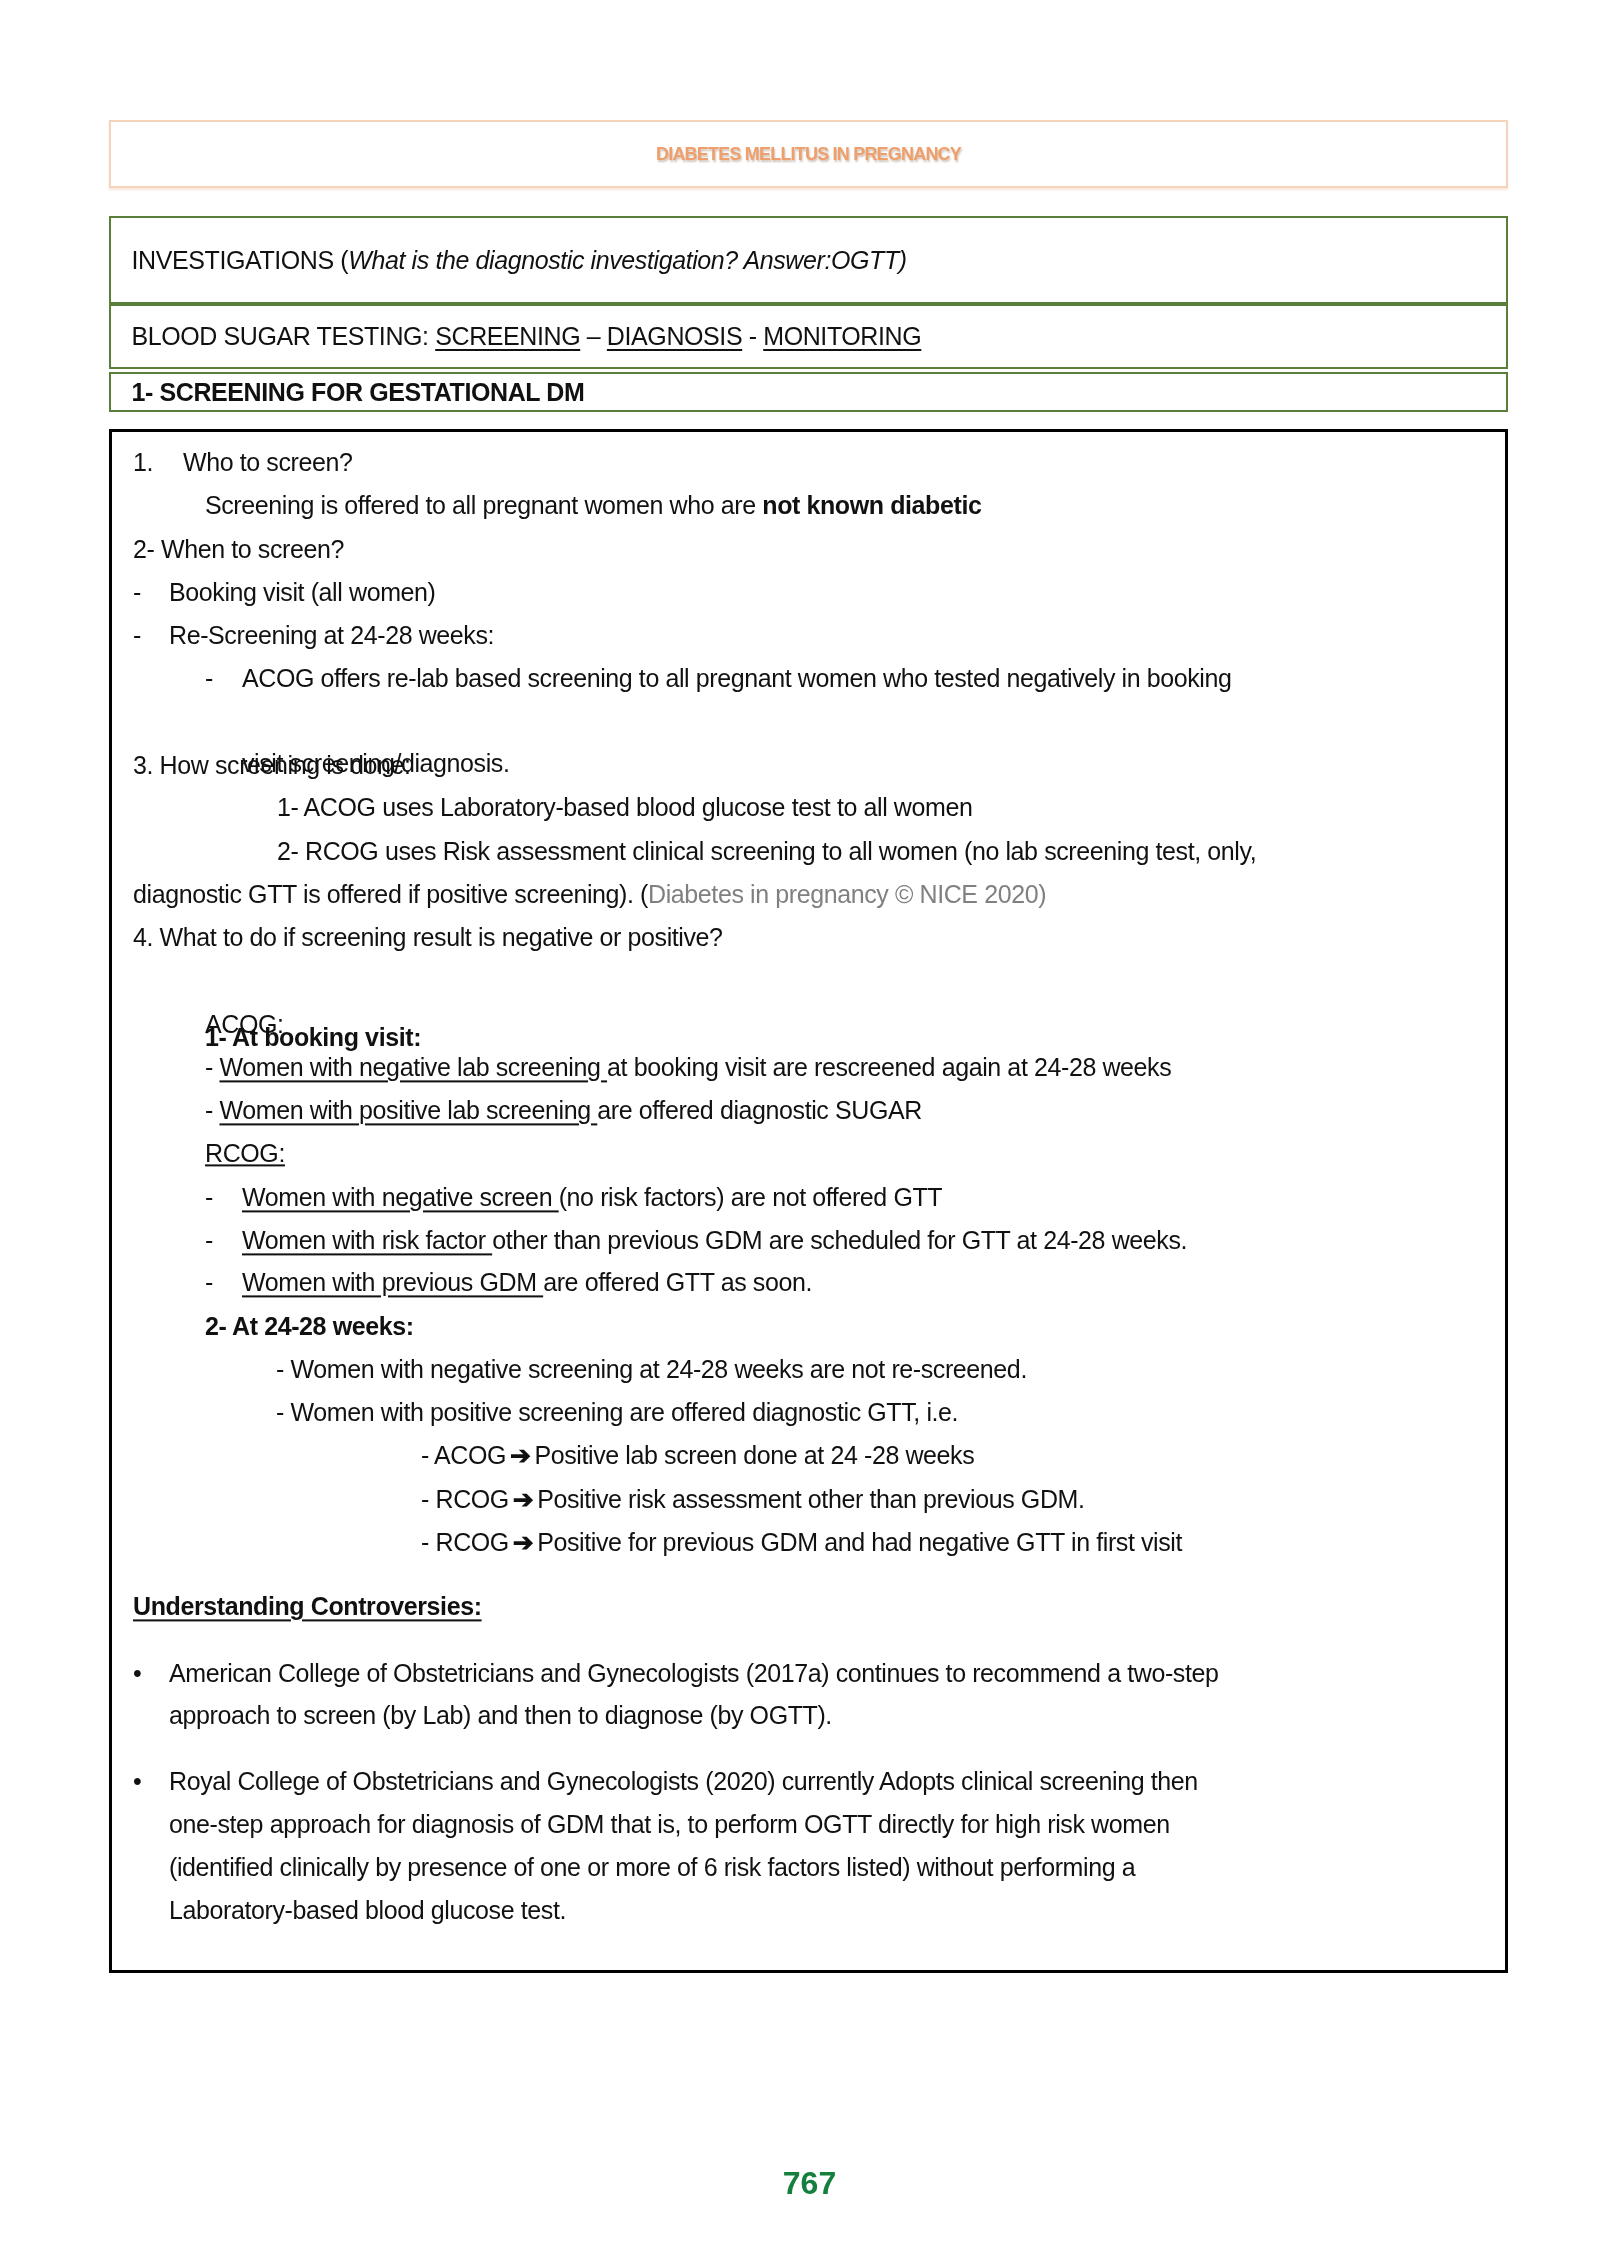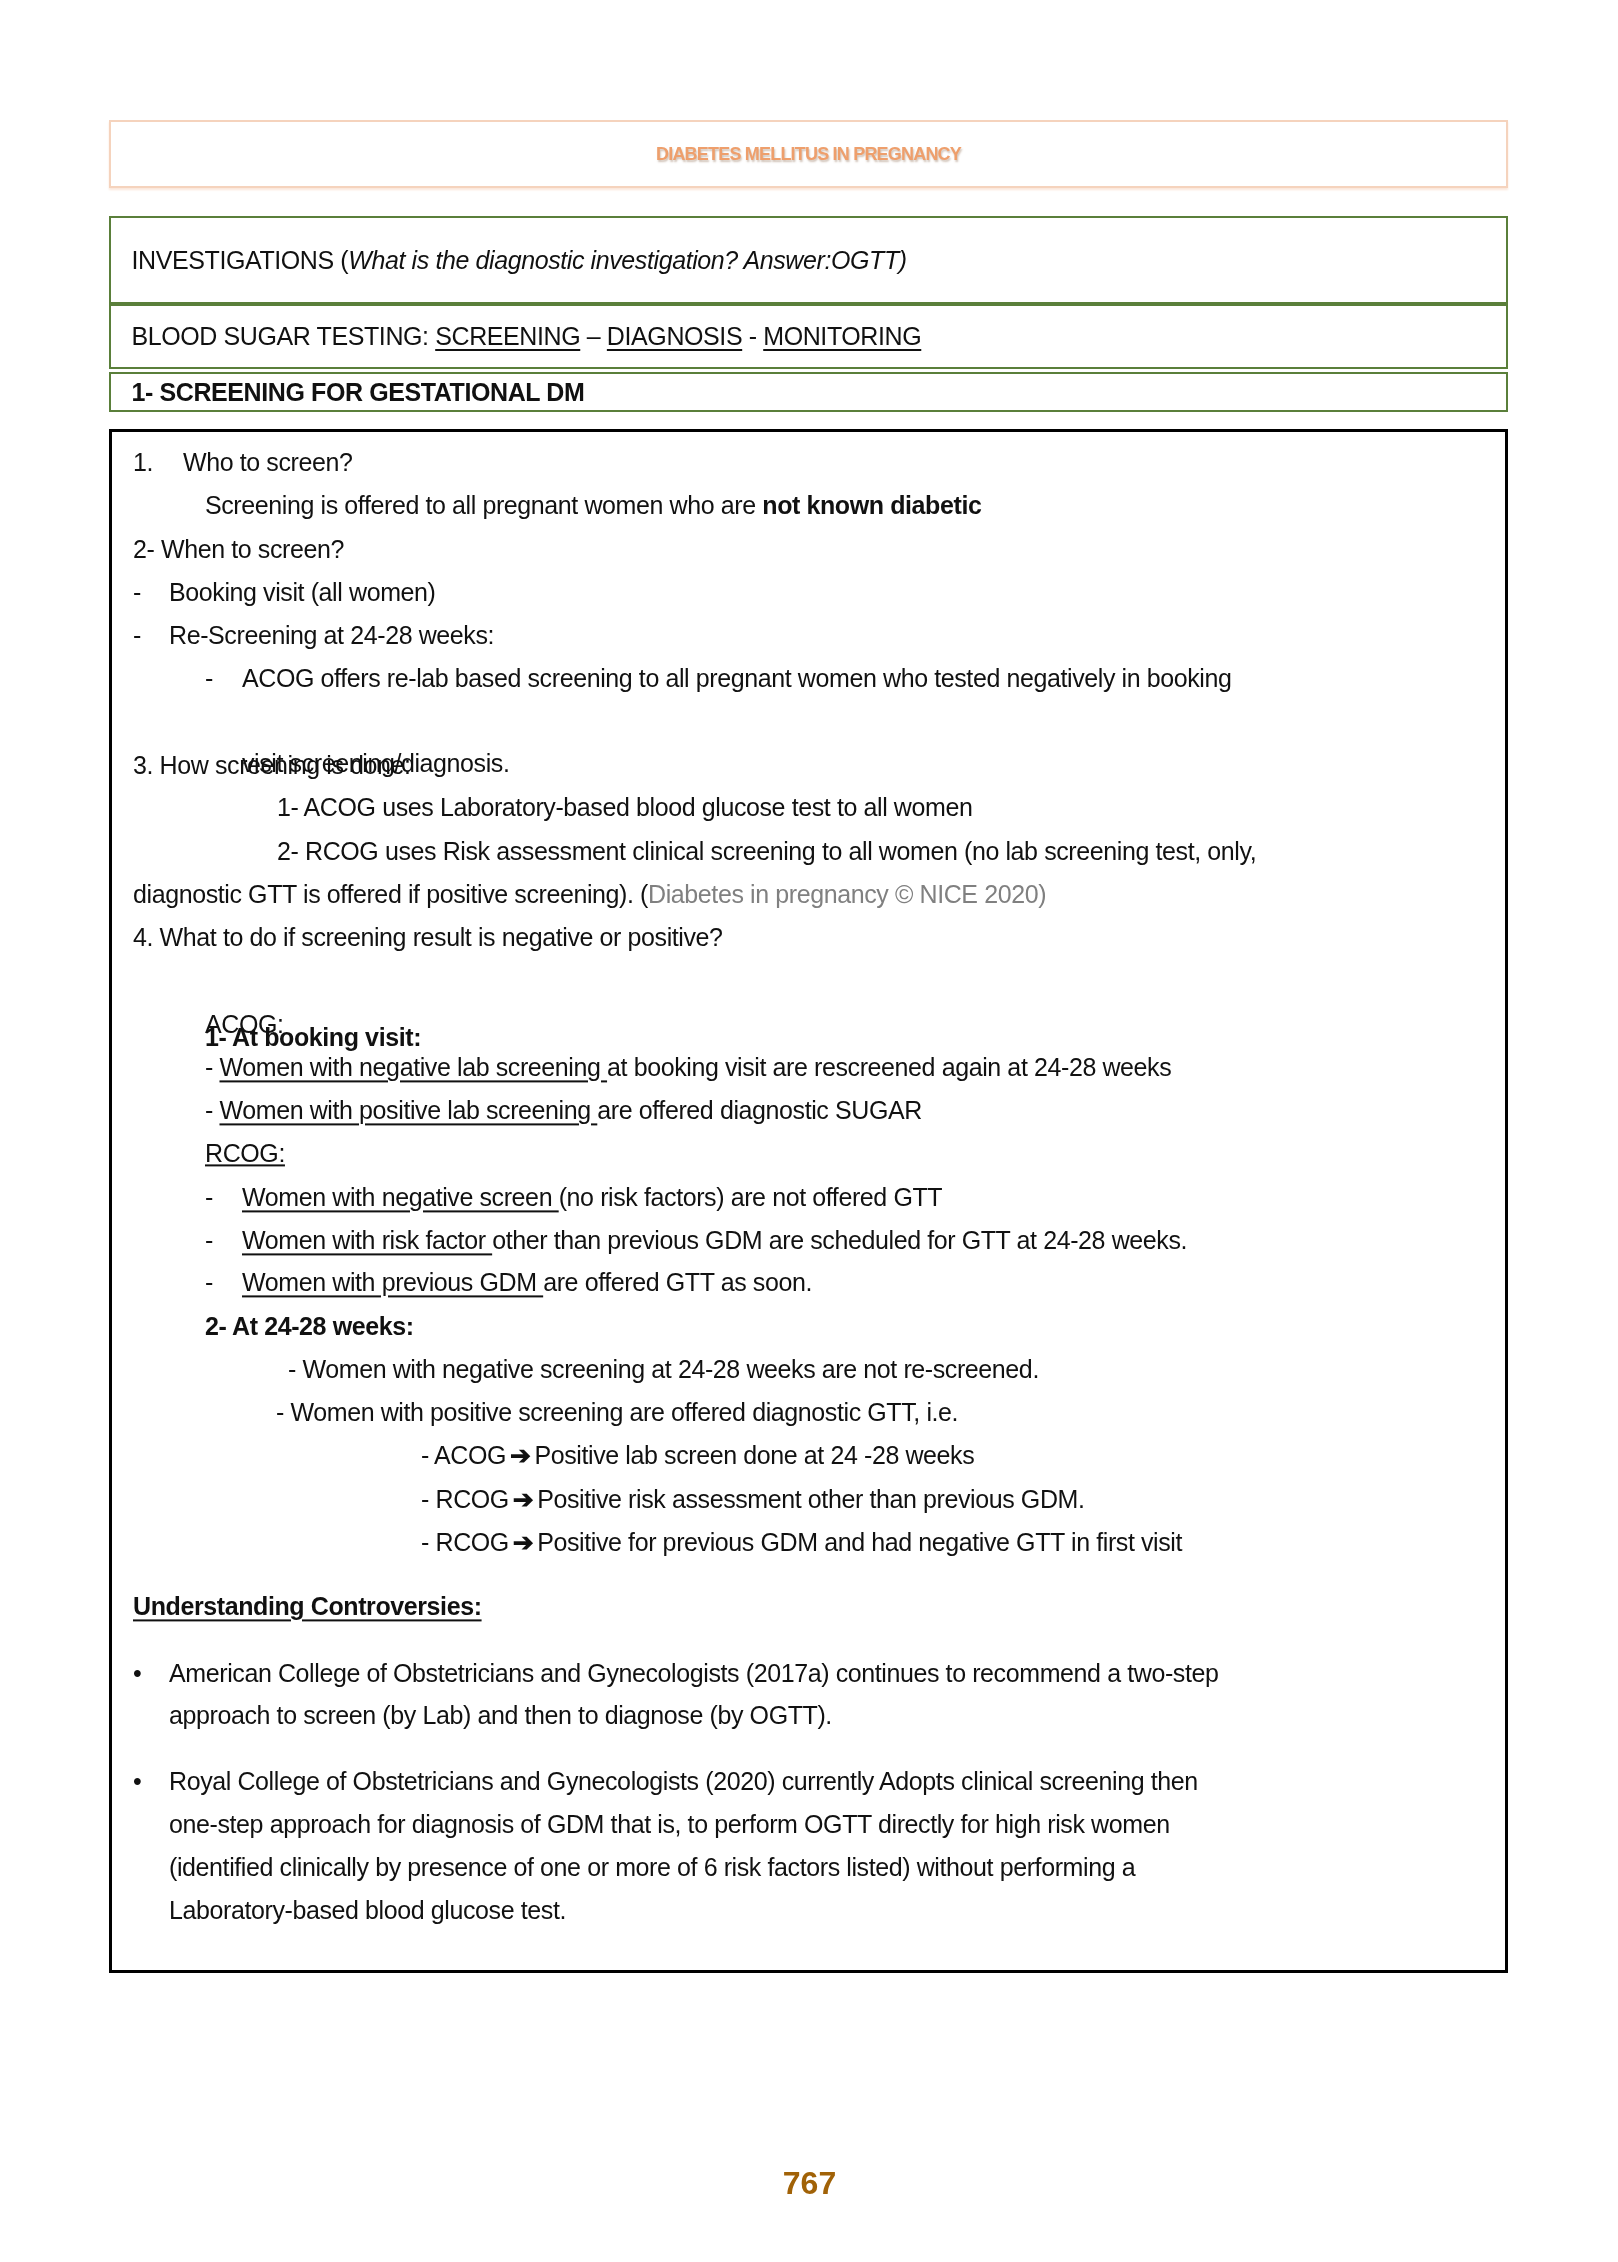--- a/index.html
+++ b/index.html
@@ -12,21 +12,21 @@
   .inv { top: 216px; height: 88px; }
   .bst { top: 304px; height: 65px; }
   .scr { top: 372px; height: 40px; font-weight: bold; }
   .main { top: 429px; height: 1544px; border: 3.4px solid #000; }
   .u { text-decoration: underline; text-underline-offset: 3.9px; text-decoration-thickness: 2px; }
   .it { font-style: italic; }
   .b { font-weight: bold; }
   .grey { color: #808080; }
   .line { position: absolute; white-space: nowrap; font-size: 25px; letter-spacing: -0.4px; line-height: 31px; transform: translateY(-15.6px); }
   .arrow { font-weight: bold; display: inline-block; margin: 0 3.9px; }
-  .pagenum { position: absolute; left: 0; width: 1619px; top: 2165px; text-align: center; font-weight: bold; font-size: 32px; color: #a16207; }
+  .pagenum { position: absolute; left: 0; width: 1619px; top: 2165px; text-align: center; font-weight: bold; font-size: 32px; color: #15803d; }
 </style>
 </head>
 <body>
 
 <div class="box title-box">
   <span class="title">DIABETES MELLITUS IN PREGNANCY</span>
 </div>
 
 <div class="box green inv">
   <span>INVESTIGATIONS (</span>
@@ -84,21 +84,21 @@
 <div class="line" style="left:205px; top:1198px;">
   <span>-</span><span style="position:absolute; left:37px;"><span class="u">Women with negative screen </span><span>(no risk factors) are not offered GTT</span></span>
 </div>
 <div class="line" style="left:205px; top:1241px;">
   <span>-</span><span style="position:absolute; left:37px;"><span class="u">Women with risk factor </span><span>other than previous GDM are scheduled for GTT at 24-28 weeks.</span></span>
 </div>
 <div class="line" style="left:205px; top:1283px;">
   <span>-</span><span style="position:absolute; left:37px;"><span class="u">Women with previous GDM </span><span>are offered GTT as soon.</span></span>
 </div>
 <div class="line b" style="left:205px; top:1327px;">2- At 24-28 weeks:</div>
-<div class="line" style="left:276px; top:1370px;margin-left:12px;">- Women with negative screening at 24-28 weeks are not re-screened.</div>
+<div class="line" style="left:276px; top:1370px;">- Women with negative screening at 24-28 weeks are not re-screened.</div>
 <div class="line" style="left:276px; top:1413px;text-align:right;">- Women with positive screening are offered diagnostic GTT, i.e.</div>
 <div class="line" style="left:421px; top:1456px;">
   <span>- ACOG</span><span class="arrow">➔</span><span>Positive lab screen done at 24 -28 weeks</span>
 </div>
 <div class="line" style="left:421px; top:1500px;">
   <span>- RCOG</span><span class="arrow">➔</span><span>Positive risk assessment other than previous GDM.</span>
 </div>
 <div class="line" style="left:421px; top:1543px;">
   <span>- RCOG</span><span class="arrow">➔</span><span>Positive for previous GDM and had negative GTT in first visit</span>
 </div>

